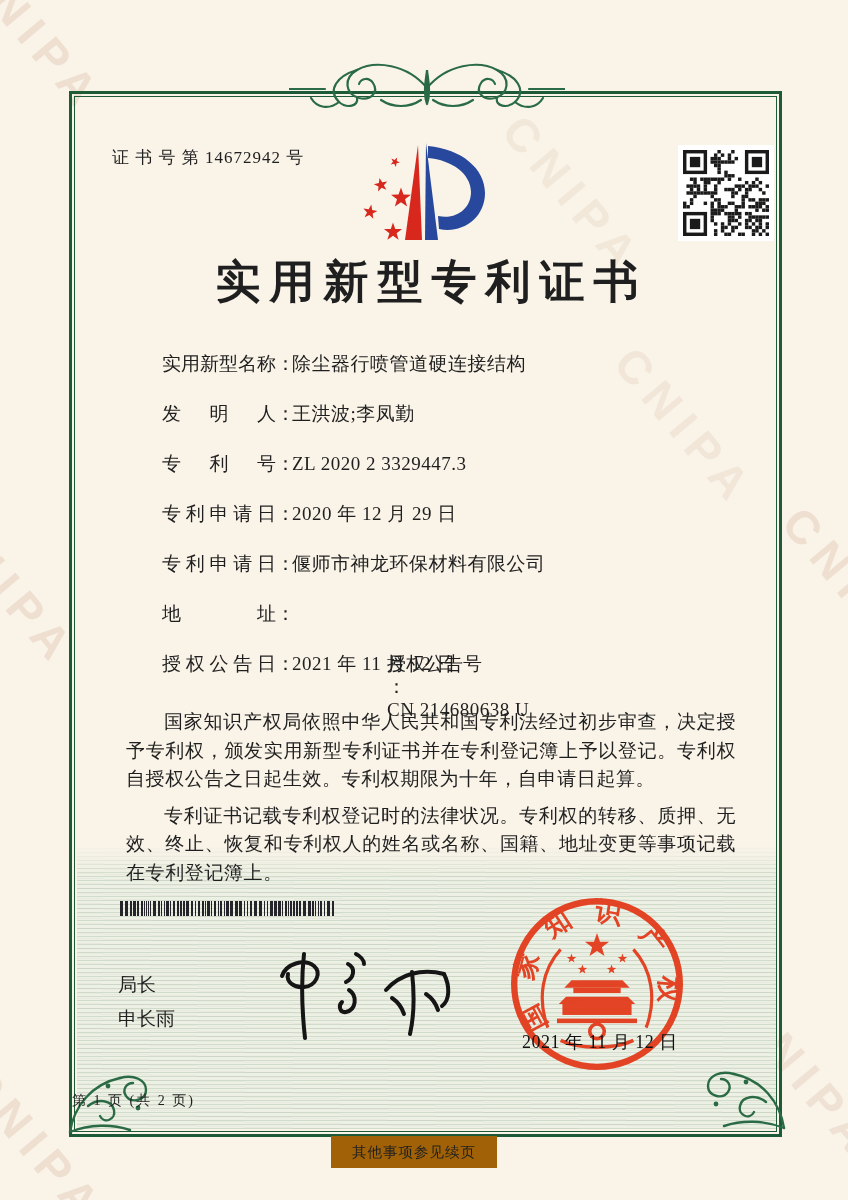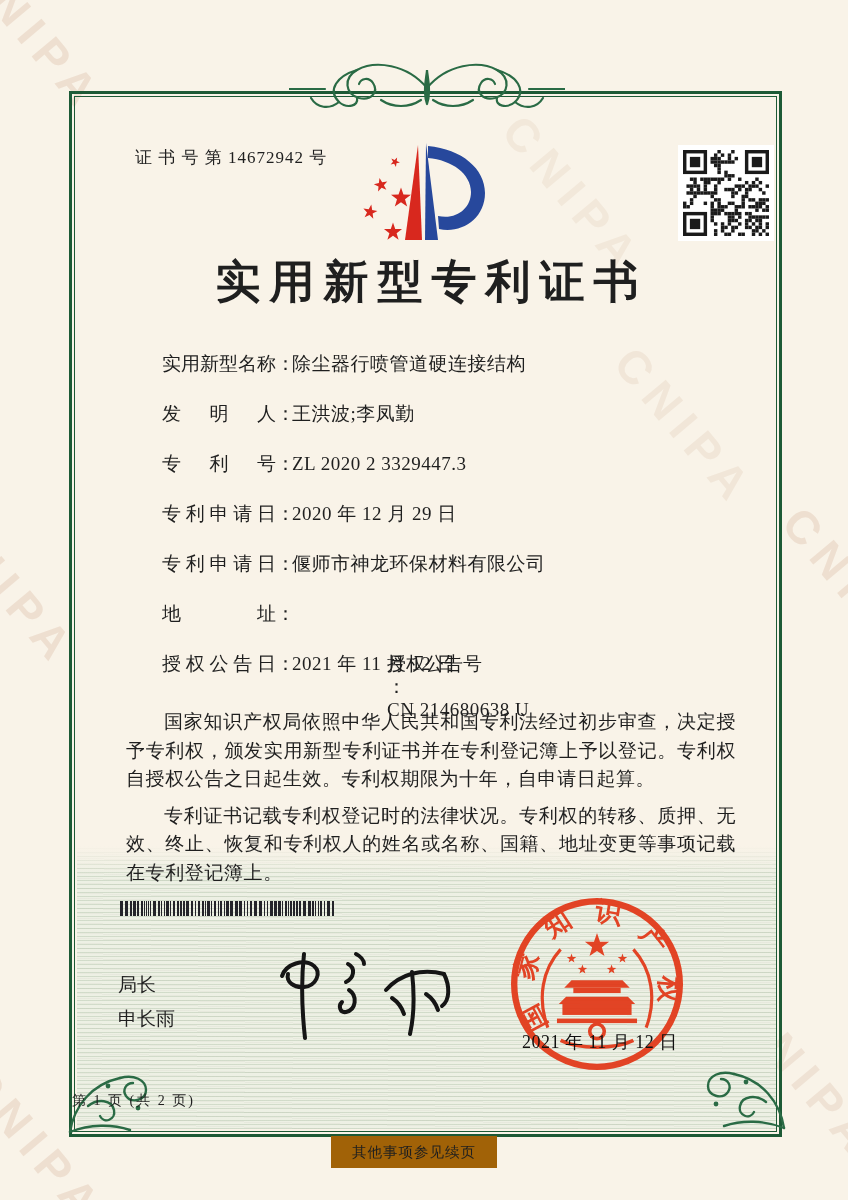--- a/index.html
+++ b/index.html
@@ -37,21 +37,21 @@
     background:#edf0e4;
     background-image:
       repeating-linear-gradient(0deg, rgba(128,158,122,.25) 0 1px, rgba(0,0,0,0) 1px 4px),
       repeating-linear-gradient(1.2deg, rgba(150,140,130,.07) 0 1px, rgba(0,0,0,0) 1px 5px);
   }
   .waveband:before{
     content:"";position:absolute;left:0;top:0;right:0;height:30px;
     background:linear-gradient(#f9f3e8 0%, rgba(249,243,232,0) 100%);
   }
   
-  .cert-no{left:112px;top:146px;font-size:17px;letter-spacing:1px;z-index:3;margin-left:23px;}
+  .cert-no{left:112px;top:146px;font-size:17px;letter-spacing:1px;z-index:3;}
   .logo{left:358px;top:142px;z-index:3;}
   .qr-box{left:678px;top:145px;width:96px;height:96px;background:#ffffff;z-index:3;}
   .qr-box svg{position:absolute;left:5px;top:5px;}
   .title{
     left:72px;top:252px;width:710px;text-align:center;z-index:3;
     font-size:45px;font-weight:bold;letter-spacing:9px;padding-left:9px;box-sizing:border-box;
   }
   
   .fields{left:118px;top:352px;width:630px;z-index:3;font-size:19px;}
   .frow{display:flex;line-height:23px;margin-bottom:27px;position:relative;}

